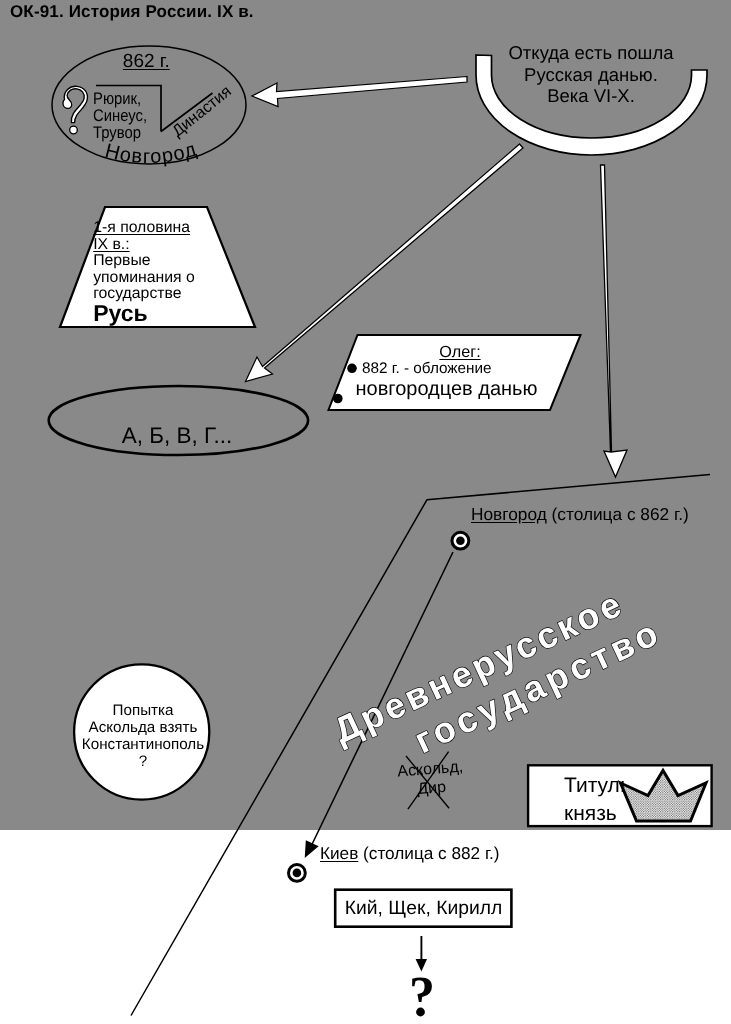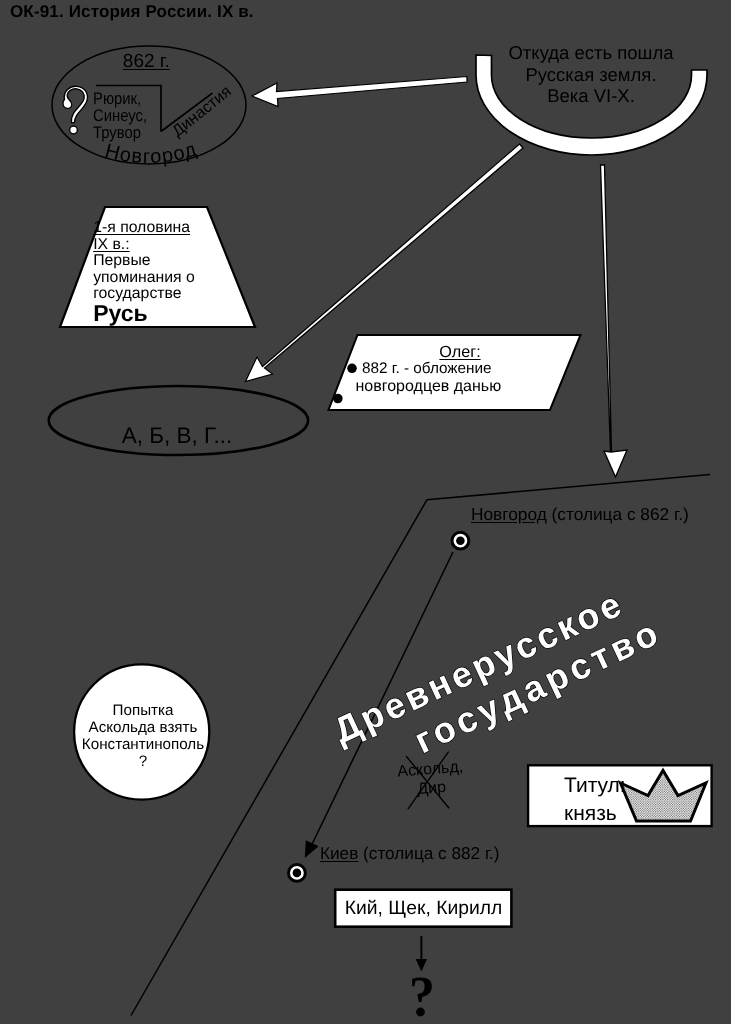--- a/index.html
+++ b/index.html
@@ -1,19 +1,19 @@
 <!DOCTYPE html>
 <html><head>
 <meta charset="utf-8">
 <style>
   html,body{margin:0;padding:0;background:#ffffff;}
   body{width:731px;height:1024px;position:relative;overflow:hidden;
        font-family:"Liberation Sans",sans-serif;color:#000;
        -webkit-font-smoothing:antialiased;text-rendering:geometricPrecision;}
-  #page{position:absolute;left:0;top:0;width:731px;height:1024px;background:#be185d;
+  #page{position:absolute;left:0;top:0;width:731px;height:830px;background:#f97316;
         filter:grayscale(1);}
   .t{position:absolute;white-space:nowrap;line-height:1;}
   svg.lay{position:absolute;left:0;top:0;width:731px;height:1024px;overflow:visible;pointer-events:none;}
   .u{text-decoration:underline;text-underline-offset:2px;}
 </style>
 </head>
 <body>
 
 <div id="page">
 
@@ -68,21 +68,21 @@
     <rect x="528.1" y="765.3" width="183.5" height="60.8" fill="#fff" stroke="#000" stroke-width="2.4"></rect>
     <path d="M 620.5 783 L 648 795.5 L 663 770.5 L 678 795.5 L 706 783 L 690.5 821 L 636.5 821 Z" fill="url(#crownHatch)" stroke="#000" stroke-width="3" stroke-linejoin="miter"></path>
 
     <rect x="335.2" y="889.7" width="176.2" height="37" fill="#fff" stroke="#000" stroke-width="2.6"></rect>
     <path d="M 421.4 936 L 421.4 962" stroke="#000" stroke-width="1.9" fill="none"></path>
     <path d="M 421.4 971.5 L 415.6 959 L 427 959 Z" fill="#000"></path>
   </svg>
 
   <div style="position:absolute;left:591px;top:42px;transform:translateX(-50%);text-align:center;font-size:18.5px;line-height:21.5px;white-space:nowrap;">
     <div>Откуда есть пошла</div>
-    <div>Русская земля.</div>
+    <div>Русская данью.</div>
     <div>Века VI-X.</div>
   </div>
 
   <div class="t u" style="left:146.3px;top:51.5px;transform:translateX(-50%);font-size:19px;">862 г.</div>
   <div style="position:absolute;left:93px;top:89.8px;font-size:16.8px;line-height:17px;white-space:nowrap;transform:scaleX(0.885);transform-origin:0 0;">
     <div>Рюрик,</div>
     <div>Синеус,</div>
     <div>Трувор</div>
   </div>
   <svg class="lay" viewBox="0 0 731 1024">
@@ -116,21 +116,21 @@
     <div class="u">1-я половина</div>
     <div class="u">IX в.:</div>
     <div>Первые</div>
     <div>упоминания о</div>
     <div>государстве</div>
     <div style="font-weight:bold;font-size:23px;line-height:20px;">Русь</div>
   </div>
 
   <div class="t u" style="left:460px;top:343.6px;transform:translateX(-50%);font-size:16.2px;">Олег:</div>
   <div class="t" style="left:362px;top:361.2px;font-size:15.3px;">882 г. - обложение</div>
-  <div class="t" style="left:355.5px;top:378.5px;font-size:16px;">новгородцев данью</div>
+  <div class="t" style="left:355.5px;top:378.5px;font-size:20px;">новгородцев данью</div>
 
   <div class="t" style="left:177px;top:424.5px;transform:translateX(-50%);font-size:22.5px;">А, Б, В, Г...</div>
 
   <div class="t" style="left:471px;top:506px;font-size:17.3px;">
     <span class="u">Новгород</span><span> (столица с 862 г.)</span>
   </div>
   <div class="t" style="left:320px;top:845px;font-size:17.2px;">
     <span class="u">Киев</span><span> (столица с 882 г.)</span>
   </div>
 

